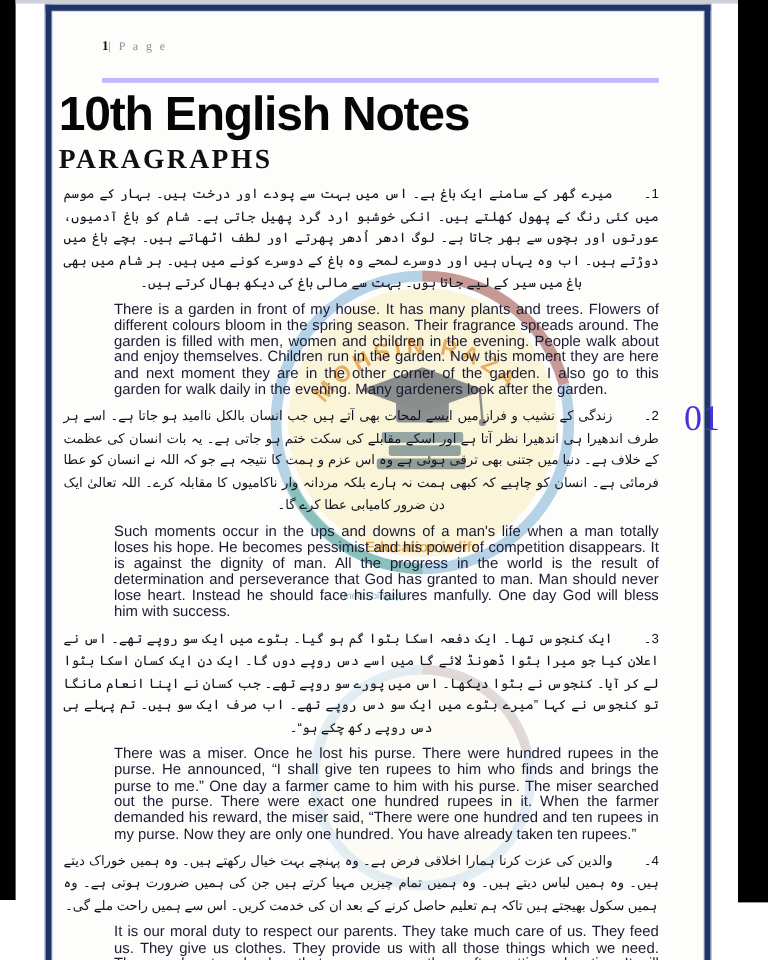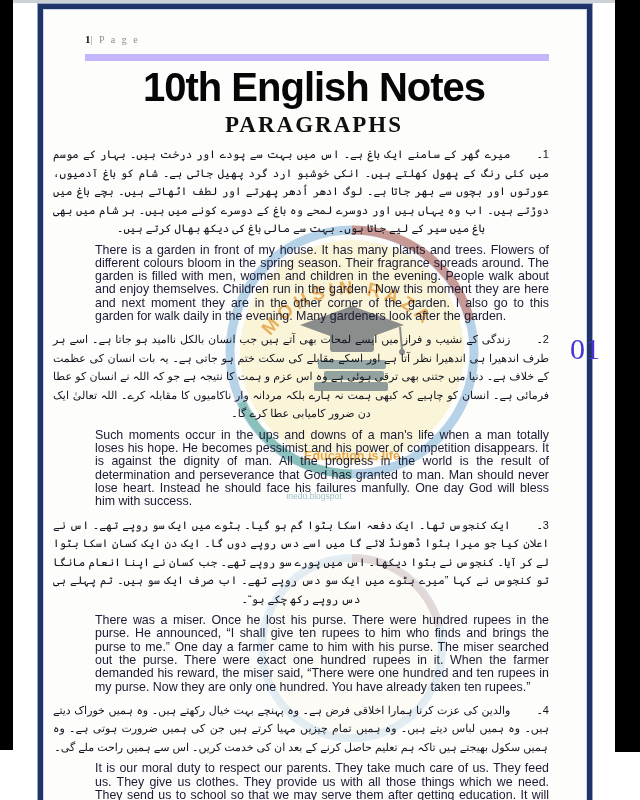--- a/index.html
+++ b/index.html
@@ -14,35 +14,35 @@
     position:absolute;left:38px;top:4px;width:554px;height:800px;
     border:5px solid #1f3569;border-bottom:none;
     box-shadow:0 0 0 1px #96a5c4, inset 0 0 0 1px #cdd6e5;
     background:#fdfdfc;
     box-sizing:border-box;
     padding:24px 8px 0 6px;
   }
   .content{position:relative;z-index:2;}
   .pg-header{
     margin-left:36px;margin-right:30px;
-    border-bottom:7px solid #c4b5fd;
-    padding-bottom:9px;
+    border-bottom:4px solid #c4b5fd;
+    padding-bottom:20px;
     font-family:"Liberation Serif",serif;
     font-size:11px;color:#111;
   }
   .pg-header .num{font-weight:bold;color:#151515;}
   .pg-header .lbl{color:#8d8d8d;letter-spacing:2px;font-size:10px;}
   h1.doc-title{
-    margin:4px 0 0 0;text-align:center;
+    margin:4px 0 0 0;text-align:left;
     font-family:"Liberation Sans",sans-serif;
     font-weight:900;font-size:40px;line-height:44px;
     letter-spacing:-1px;color:#060606;
   }
   h2.doc-subtitle{
-    margin:2px 0 0 0;text-align:center;
+    margin:2px 0 0 0;
     font-family:"Liberation Serif",serif;
     font-weight:600;font-size:23px;line-height:27px;
     letter-spacing:2px;color:#101010;
   }
   .para-block{margin-top:7px;}
   .urdu{
     direction:rtl;unicode-bidi:embed;
     text-align:justify;text-align-last:center;
     font-family:Liberation Sans, sans-serif;
     font-size:11px;line-height:18.5px;

